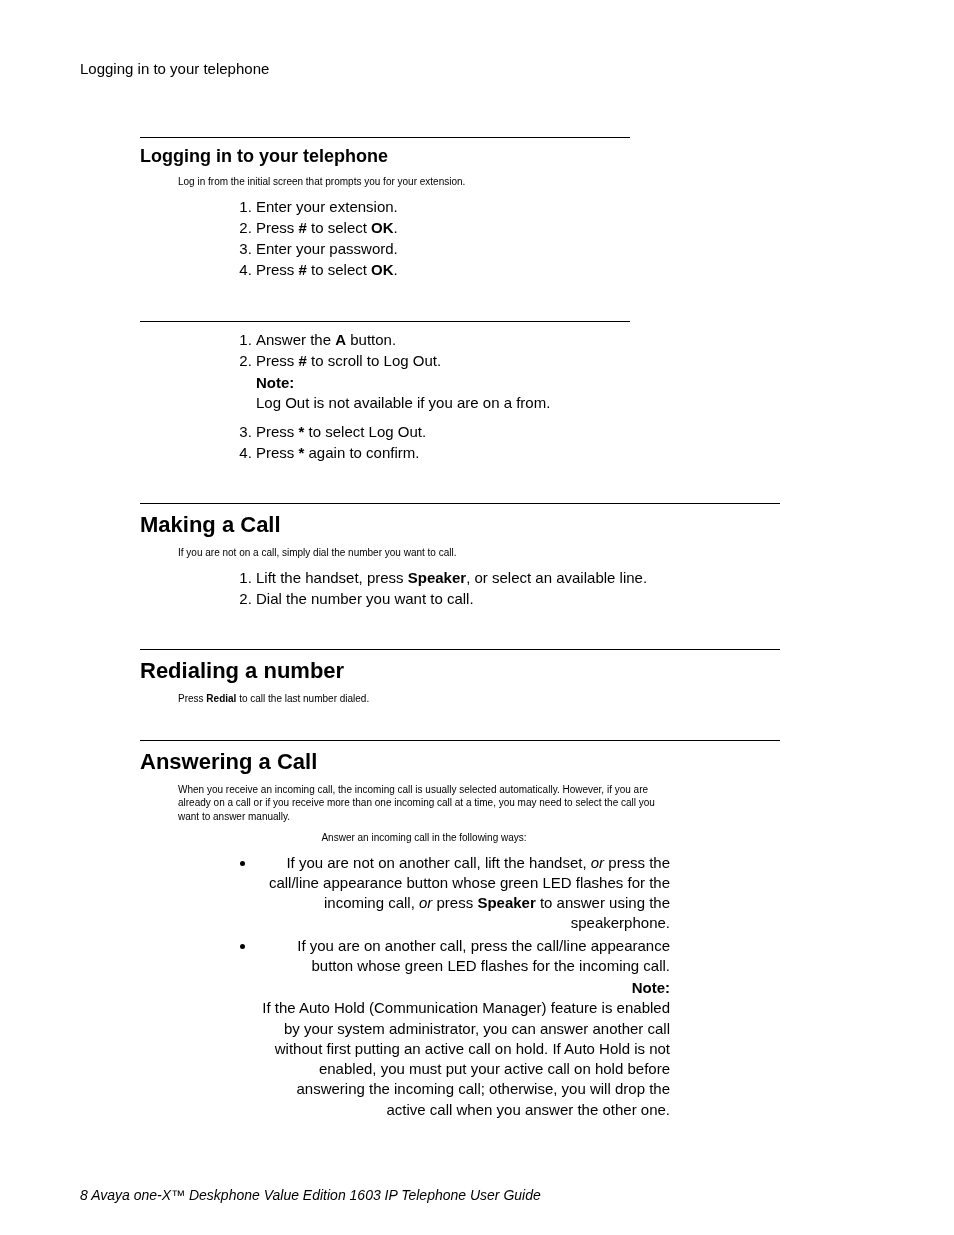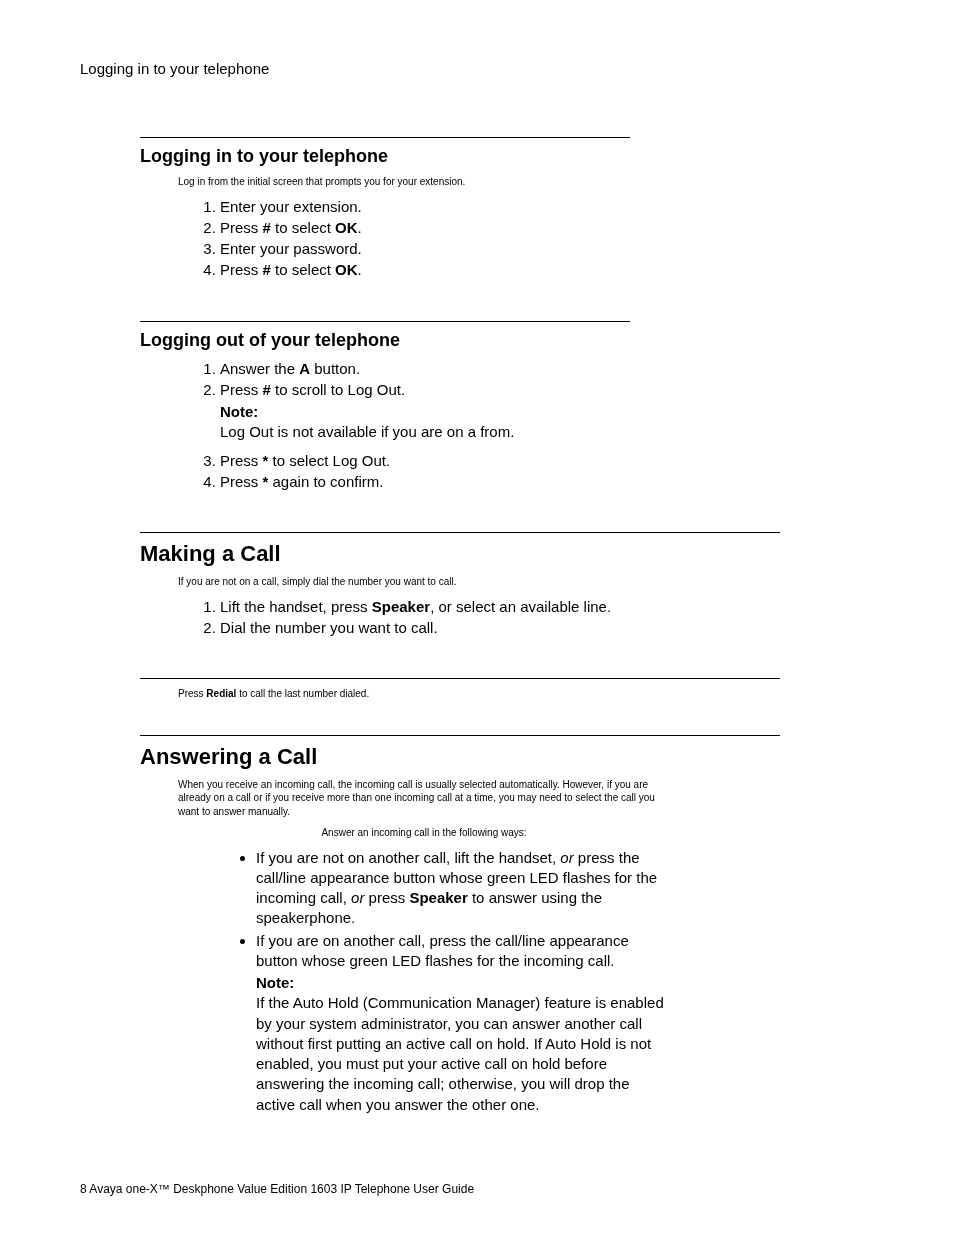--- a/index.html
+++ b/index.html
@@ -43,52 +43,54 @@
   }
   p.body {
     font-size: 10px;
     line-height: 1.35;
     margin-left: 38px;
     margin-bottom: 8px;
   }
   ol.steps {
     font-size: 15px;
     line-height: 1.35;
-    margin-left: 80px;
+    margin-left: 116px;
     margin-bottom: 20px;
     padding-left: 0;
   }
   ol.steps > li {
     margin-bottom: 1px;
   }
   ul.bullets {
     font-size: 15px;
     line-height: 1.35;
     margin-left: 98px;
     margin-bottom: 20px;
     padding-left: 18px;
     list-style-type: disc;
   }
   ul.bullets > li {
     margin-bottom: 2px;
+    text-align: right;
   }
   .note-label {
     font-weight: bold;
   }
   .note-block {
     margin-top: 2px;
     margin-bottom: 8px;
   }
   .gap { height: 26px; }
   .gap-med { height: 20px; }
   .footer {
     position: absolute;
-    bottom: 39px;
+    bottom: 32px;
     left: 80px;
-    font-size: 12px;
+    font-size: 14px;
+    font-style: italic;
   }
   b { font-weight: bold; }
   i { font-style: italic; }
 </style>
 </head>
 <body>
 
 <div class="page">
 
   <div class="running-head">Logging in to your telephone</div>
@@ -102,21 +104,20 @@
       <li><span>Press </span><b>#</b><span> to select </span><b>OK</b><span>.</span></li>
       <li><span>Enter your password.</span></li>
       <li><span>Press </span><b>#</b><span> to select </span><b>OK</b><span>.</span></li>
     </ol>
   </div>
 
   <div class="gap-med"></div>
 
   <div class="section">
     <hr class="hr-short">
-    <h2 class="sub">Logging out of your telephone</h2>
     <ol class="steps">
       <li><span>Answer the </span><b>A</b><span> button.</span></li>
       <li>
         <span>Press </span><b>#</b><span> to scroll to Log Out.</span>
         <div class="note-block">
           <span class="note-label">Note:</span><br>
           <span>Log Out is not available if you are on a from.</span>
         </div>
       </li>
       <li><span>Press </span><b>*</b><span> to select Log Out.</span></li>
@@ -133,20 +134,21 @@
     <ol class="steps">
       <li><span>Lift the handset, press </span><b>Speaker</b><span>, or select an available line.</span></li>
       <li><span>Dial the number you want to call.</span></li>
     </ol>
   </div>
 
   <div class="gap-med"></div>
 
   <div class="section">
     <hr class="hr-long">
+    <h1 class="main">Redialing a number</h1>
     <p class="body"><span>Press </span><b>Redial</b><span> to call the last number dialed.</span></p>
   </div>
 
   <div class="gap"></div>
 
   <div class="section">
     <hr class="hr-long">
     <h1 class="main">Answering a Call</h1>
     <p class="body">When you receive an incoming call, the incoming call is usually selected automatically. However, if you are already on a call or if you receive more than one incoming call at a time, you may need to select the call you want to answer manually.</p>
     <p class="body" style="text-align:center;">Answer an incoming call in the following ways:</p>

